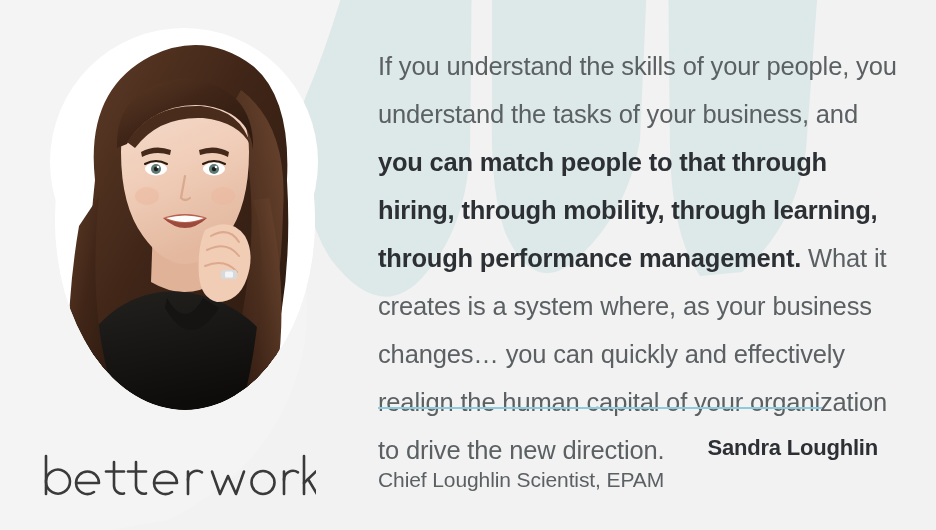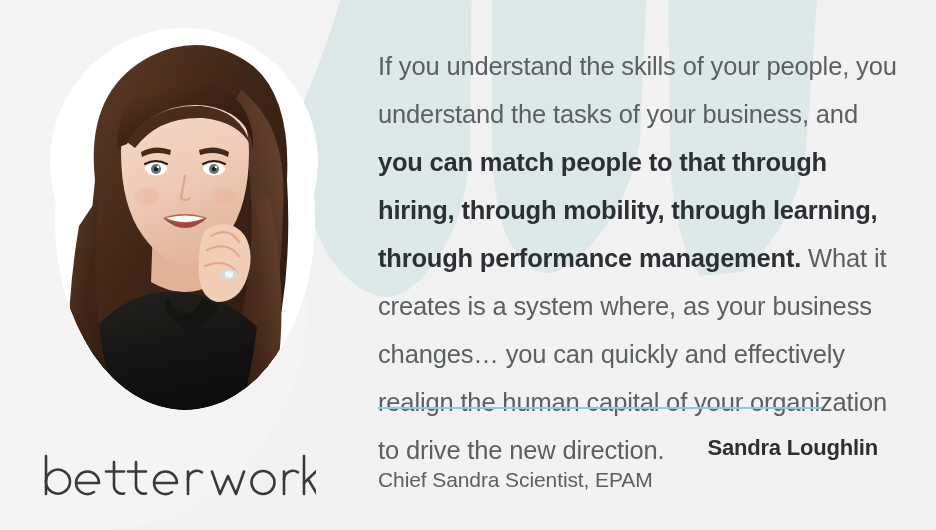--- a/index.html
+++ b/index.html
@@ -264,16 +264,16 @@
   </div>
 
   <div id="quote-block">
     <p id="quote-text"><span>If you understand the skills of your people, you understand the tasks of your business, and </span><span class="em">you can match people to that through hiring, through mobility, through learning, through performance management.</span><span> What it creates is a system where, as your business changes… you can quickly and effectively realign the human capital of your organization to drive the new direction.</span></p>
   </div>
 
   <div id="attrib-divider"></div>
 
   <div id="attribution">
     <div id="attrib-name">Sandra Loughlin</div>
-    <div id="attrib-role">Chief Sandra Scientist, EPAM</div>
+    <div id="attrib-role">Chief Loughlin Scientist, EPAM</div>
   </div>
 
 </div>
 
 </body></html>

